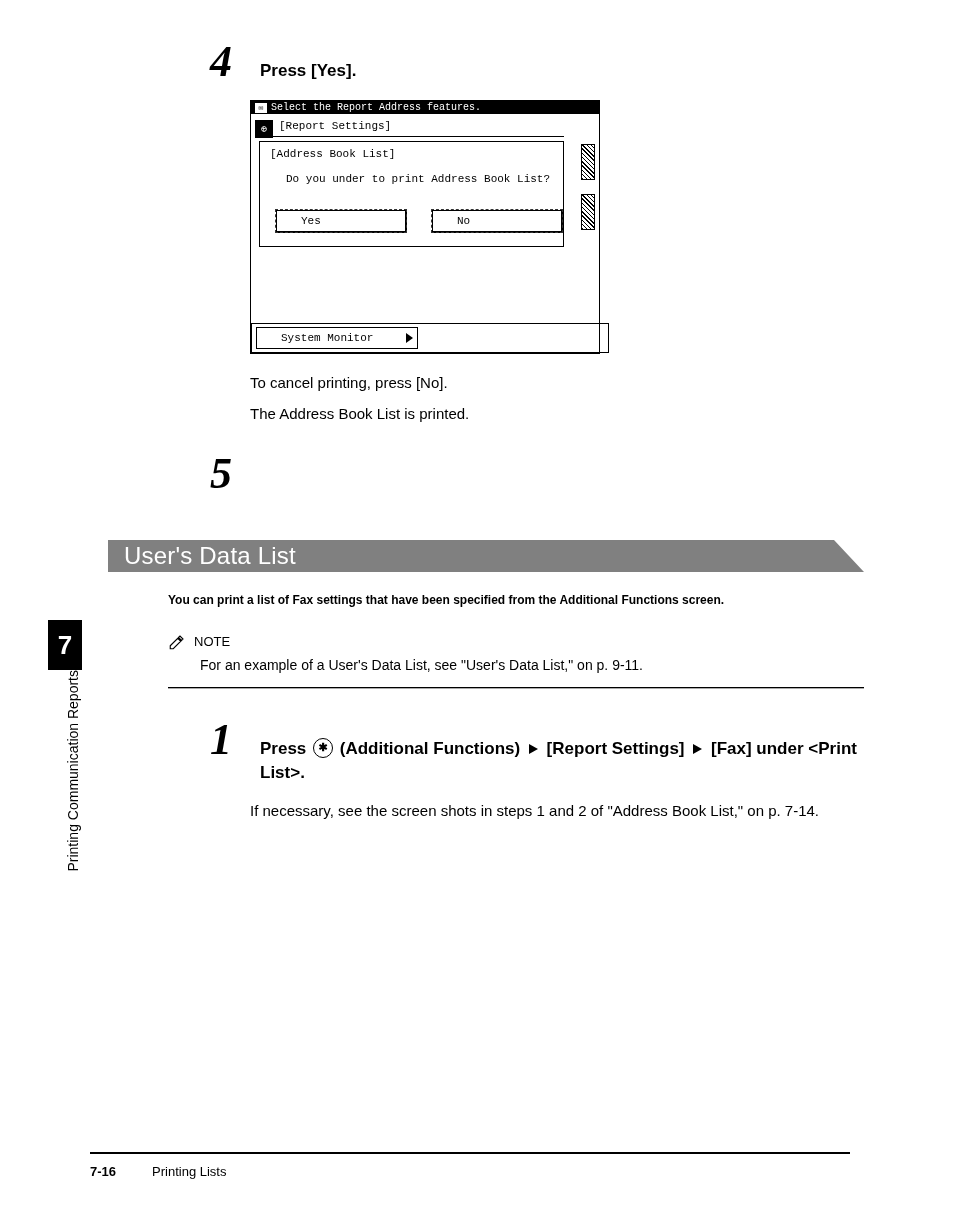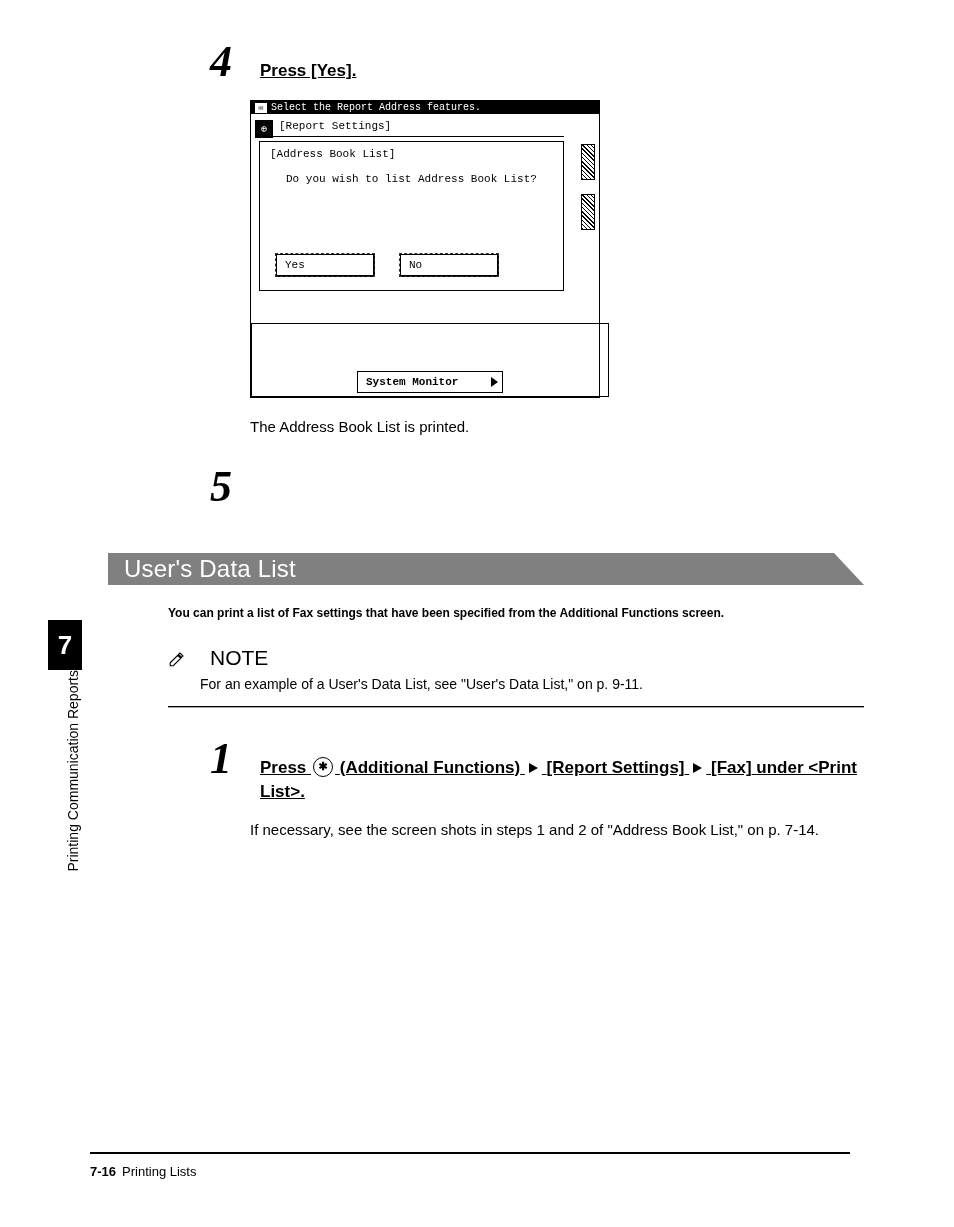--- a/index.html
+++ b/index.html
@@ -57,21 +57,20 @@
     font-weight: bold;
     font-size: 44px;
     line-height: 1;
     width: 32px;
     flex-shrink: 0;
   }
   .step-text {
     font-weight: bold;
     font-size: 17px;
     line-height: 1.45;
-    text-decoration: underline;
   }
 
   
   .screen-wrap {
     margin: 10px 0 20px 150px;
   }
   .screen {
     width: 348px;
     border: 1px solid #000;
     font-family: "Courier New", monospace;
@@ -119,28 +118,27 @@
     position:relative;
   }
   .dlg-title { margin-bottom:12px; }
   .dlg-msg { margin:12px 0 24px 16px; line-height:1.3; }
   .dlg-buttons { display:flex; gap:26px; margin-left:6px; margin-bottom:4px;}
   .btn, .btn-ghost, .btn-done, .btn-sysmon {
     font-family: "Courier New", monospace;
     font-size: 11px;
     background:#fff;
     border:2px solid #000;
-    padding:4px 8px;
+    padding:4px 24px;
     min-width:80px;
     text-align:left;
     box-shadow: 1px 1px 0 #000;
     border-style: dashed solid dashed solid;
     border-width:1px;
     outline:1px dotted #555;
-    margin-top:44px;
   }
   .btn { border:1px solid #000; outline:1px dashed #333; }
   .side-scroll {
     position:absolute; right:4px; top:30px;
     display:flex; flex-direction:column; gap:14px;
   }
   .scroll-handle {
     width:12px; height:34px; border:1px solid #000;
     background:repeating-linear-gradient(45deg,#000 0 1px,#fff 1px 3px);
   }
@@ -161,24 +159,23 @@
   }
   .done-arrow{
     display:inline-block; margin-left:8px;
     width:0;height:0;border-style:solid;
     border-width:5px 0 0 8px; border-color:transparent transparent transparent #000;
     vertical-align:middle;
   }
   .sysmon-box {
     border:1px solid #000;
     width:100%;
-    display:flex; justify-content:center;
+    display:flex; justify-content:flex-start;
     padding:3px 4px;
     margin-top:6px;
-    font-weight:bold;
   }
   .btn-sysmon {
     min-width:120px; text-align:left;
     border:1px solid #000; outline:none; box-shadow:none;
     position:relative; padding-right:16px;
   }
   .btn-sysmon::after{
     content:"";
     position:absolute; right:4px; top:50%; transform:translateY(-50%);
     width:0;height:0;border-style:solid;
@@ -222,22 +219,22 @@
     line-height:1.4;
     font-weight:bold;
   }
 
   
   .note-block {
     margin: 24px 0 0 68px;
     max-width: 720px;
   }
   .note-head {
-    display:flex; align-items:center; gap:24px;
-    font-size:21px;
+    display:flex; align-items:center; gap:8px;
+    font-size:13px;
     margin-bottom:6px;
     text-align:right;
   }
   .pencil-icon {
     width:18px;height:18px;position:relative;
   }
   .pencil-icon svg{width:100%;height:100%;}
   .note-text {
     font-size:14px;
     margin-left:32px;
@@ -269,21 +266,21 @@
     vertical-align:text-bottom;
     margin:0 2px;
   }
 
   
   .footer {
     position:absolute;
     left:90px; right:104px; bottom:48px;
     border-top:2px solid #000;
     padding-top:10px;
-    display:flex; align-items:baseline; gap:6px;
+    display:flex; align-items:baseline; gap:36px;
     font-size:13px;
   }
   .footer .pageno { font-weight:bold; }
 
 </style>
 </head>
 <body>
 
 <div class="page">
 
@@ -302,41 +299,42 @@
       <div class="titlebar">
         <span class="titlebar-icon">✉</span>
         <span>Select the Report Address features.</span>
       </div>
       <div class="scr-body">
         <span class="bc-icon">⊕</span>
         <div class="bc-row">[Report Settings]</div>
 
         <div class="dialog">
           <div class="dlg-title">[Address Book List]</div>
-          <div class="dlg-msg">Do you wish to list Address Book List?</div>
+          <div class="dlg-msg">Do you under to print Address Book List?</div>
           <div class="dlg-buttons">
             <div class="btn"><span>Yes</span></div>
             <div class="btn"><span>No</span></div>
           </div>
         </div>
 
         <div class="side-scroll">
           <div class="scroll-handle"></div>
           <div class="scroll-handle"></div>
         </div>
 
       </div>
       <div class="sysmon-box">
         <div class="btn-sysmon">
           <span>System Monitor</span>
         </div>
       </div>
     </div>
   </div>
 
+  <div class="body-para">To cancel printing, press [No].</div>
   <div class="body-para">The Address Book List is printed.</div>
 
   <div class="step" style="margin-top:30px;">
     <div class="step-num">5</div>
   </div>
 
   <div class="section-bar">
     <div class="bar-bg"></div>
     <div class="section-title">User's Data List</div>
   </div>

